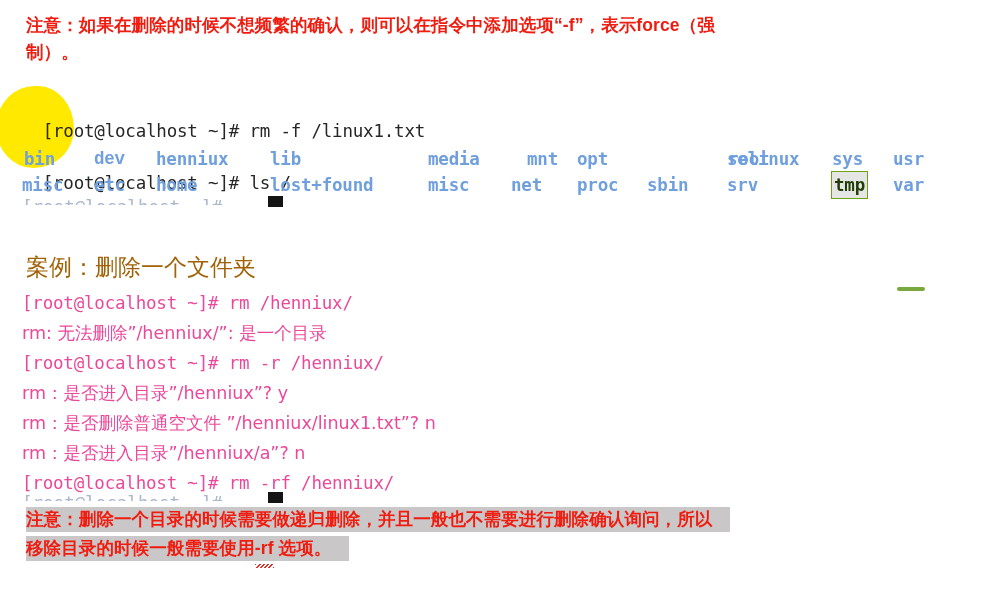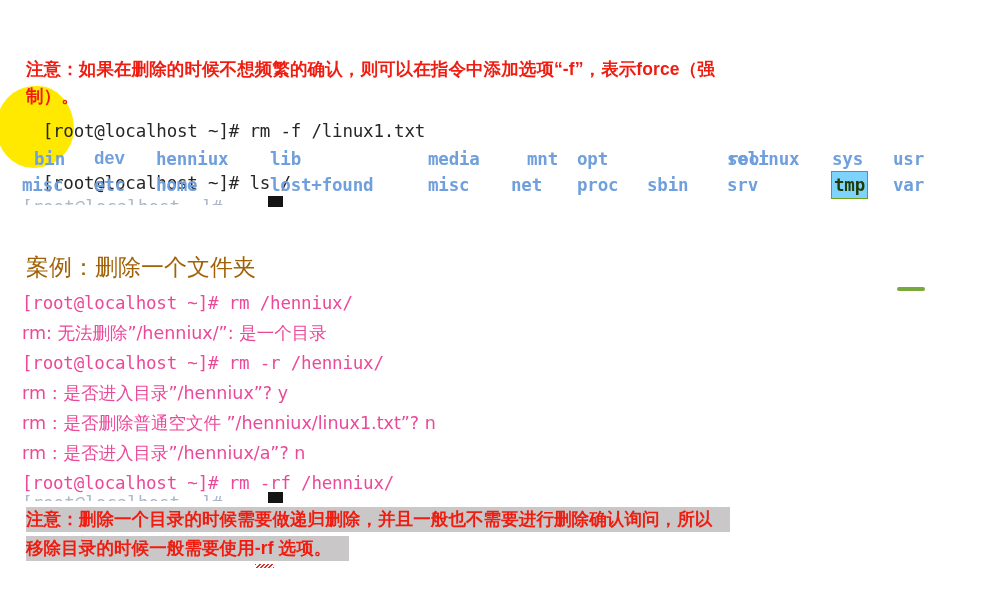--- a/index.html
+++ b/index.html
@@ -23,21 +23,21 @@
   
   .note {
     color: #f01c10;
     font-weight: bold;
     font-size: 17.5px;
     line-height: 27px;
     letter-spacing: 0.1px;
     white-space: nowrap;
   }
   .note-top { left: 26px; top: 12px; width: 956px; white-space: normal; }
-  .note-top .l1 { display: block; margin-top: 44px; }
+  .note-top .l1 { display: block; }
   .note-top .l2 { display: block; }
 
   .note-bottom {
     left: 26px;
     top: 505px;
     width: 950px;
     white-space: normal;
     line-height: 29px;
   }
   .note-bottom .hl {
@@ -84,21 +84,21 @@
     font-family: "DejaVu Sans Mono", "Liberation Mono", monospace;
     font-size: 17.5px;
     line-height: 26px;
     font-weight: bold;
     color: #6f9fdc;
     letter-spacing: -0.2px;
   }
   .ls-row { position: relative; height: 26px; }
   .ls-cell { position: absolute; top: 0; white-space: pre; }
   .ls-cell.tmp {
-    background: #7dd3fc;
+    background: #e5e5e5;
     color: #1f3d05;
     padding: 0 2px;
     box-shadow: 0 0 0 1px #6ea018;
   }
 
   
   .clipped-row {
     position: absolute;
     font-family: "DejaVu Sans Mono", "Liberation Mono", monospace;
     font-size: 17.5px;
@@ -173,21 +173,21 @@
   <span class="l2">制）。</span>
 </div>
 
 <div class="abs term term-top above">
   <span class="prompt">[root@localhost ~]# rm -f /linux1.txt</span><br>
   <span class="prompt">[root@localhost ~]# ls /</span>
 </div>
 
 <div class="ls-grid above" id="ls-grid">
   <div class="ls-row" id="ls-row-1">
-      <span class="ls-cell" style="left: 12px;">bin</span>
+      <span class="ls-cell" style="left: 2px;">bin</span>
       <span class="ls-cell" style="left: 72px; font-family: Liberation Mono, monospace;">dev</span>
       <span class="ls-cell" style="left: 134px;">henniux</span>
       <span class="ls-cell" style="left: 248px;">lib</span>
       <span class="ls-cell" style="left: 406px;">media</span>
       <span class="ls-cell" style="left: 505px;">mnt</span>
       <span class="ls-cell" style="left: 555px;">opt</span>
       <span class="ls-cell" style="left: 662px; margin-left: 44px;">root</span>
       <span class="ls-cell" style="left: 705px;">selinux</span>
       <span class="ls-cell" style="left: 810px;">sys</span>
       <span class="ls-cell" style="left: 871px;">usr</span>

